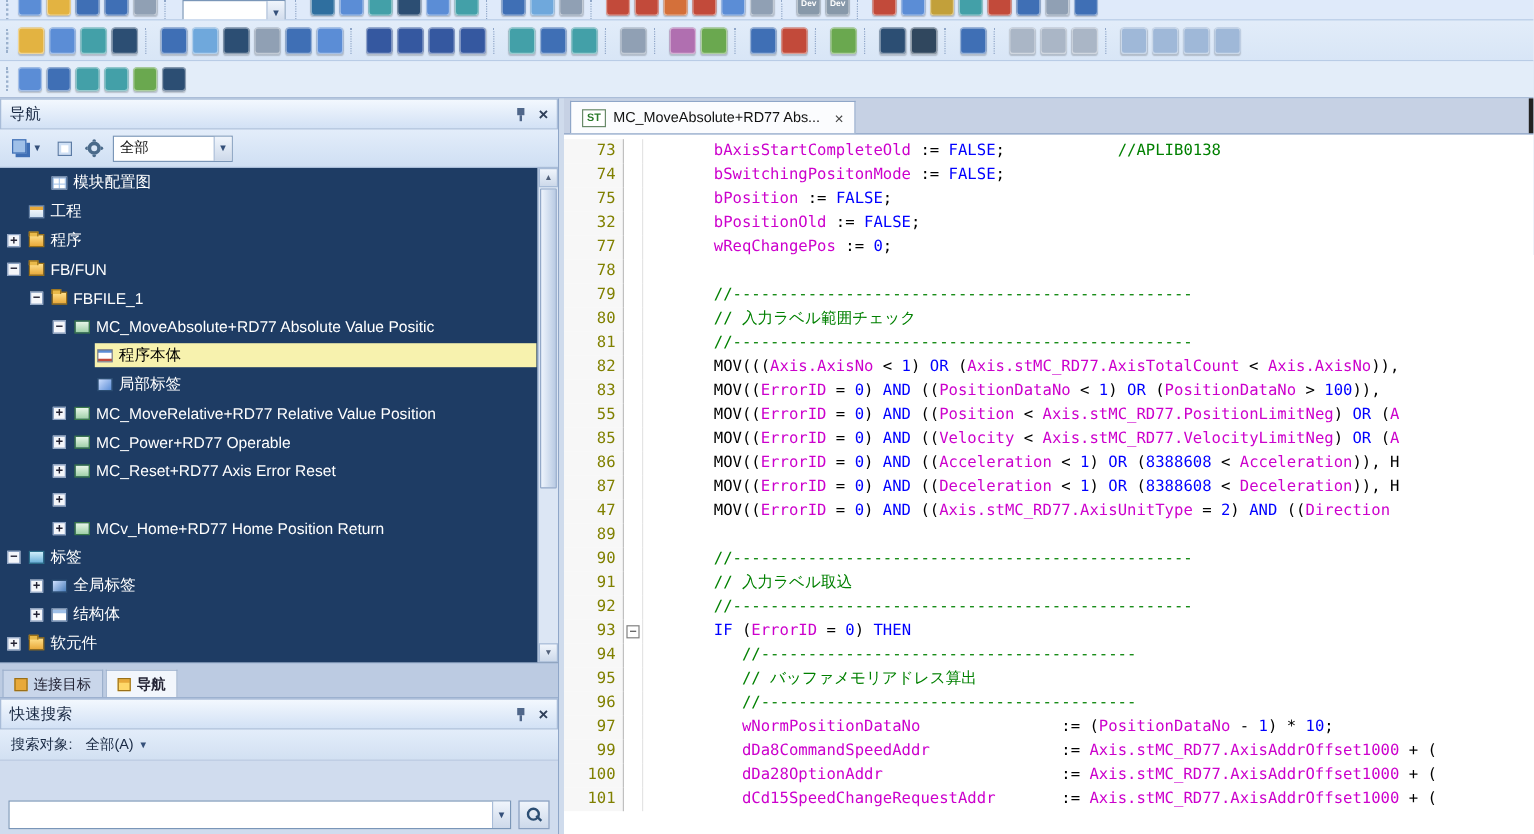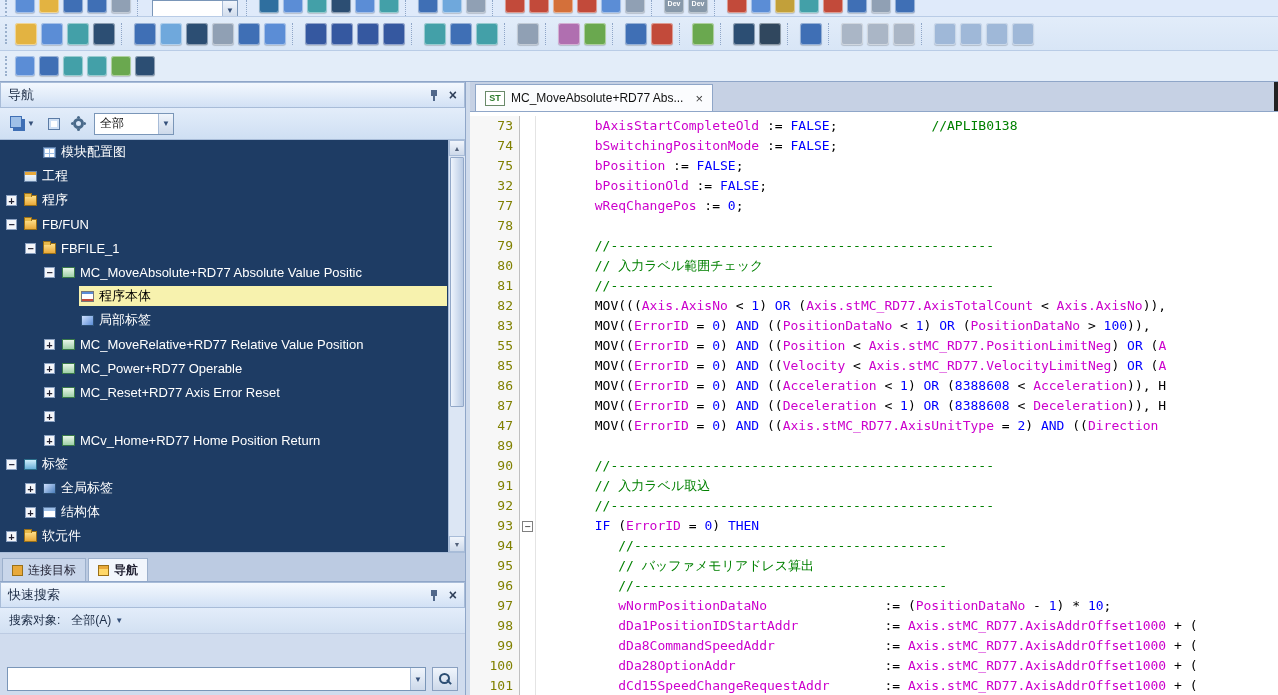--- a/index.html
+++ b/index.html
@@ -40,21 +40,21 @@
   .hdr-close { font-size:14px; font-weight:bold; color:#30405a; line-height:14px; }
 
   .nav-toolbar { height:32px; display:flex; align-items:center; padding:0 7px; gap:7px;
                  background:linear-gradient(180deg,#e3edfa,#cfdff3); border-bottom:1px solid #a8bcd8; flex:none; }
   .nt-btn { height:22px; display:flex; align-items:center; gap:2px; padding:0 3px; }
   .stack-icon { width:12px; height:12px; background:#9fc0e8; border:1px solid #3f6fb5; box-shadow:3px 3px 0 #3f6fb5; margin:0 3px 3px 0; }
   .dd { font-size:8px; color:#35507a; }
   .collapse-icon { width:12px; height:12px; background:#fff; border:1px solid #5b7ba5; box-shadow:inset 0 0 0 2px #cfe0f5; }
   .gear-icon { width:11px; height:11px; border:3px solid #4a6a8a; border-radius:50%;
                box-shadow:0 -6px 0 -4px #4a6a8a, 0 6px 0 -4px #4a6a8a, -6px 0 0 -4px #4a6a8a, 6px 0 0 -4px #4a6a8a; }
-  .nt-combo { width:80px; height:22px; background:#fff; border:1px solid #7a96b8; display:flex; align-items:center; font-size:12px; color:#111; }
+  .nt-combo { width:100px; height:22px; background:#fff; border:1px solid #7a96b8; display:flex; align-items:center; font-size:12px; color:#111; }
   .nt-combo > span:first-child { flex:1; padding-left:5px; }
 
   
   .tree { flex:1; position:relative; background:var(--tree-bg,#1e3c64); overflow:hidden; color:#fff; font-size:13px; }
   .trow { height:24px; display:flex; align-items:center; white-space:nowrap; padding-right:18px; }
   .tind { flex:none; }
   .texp { width:11px; height:11px; flex:none; background:#f4f6fa; border:1px solid #8aa0c0; color:#223;
           font:bold 10px/9px "DejaVu Sans Mono",monospace; text-align:center; margin-right:5px; }
   .texp.none { visibility:hidden; }
   .tcontent { display:flex; align-items:center; gap:5px; height:20px; padding:0 5px 0 2px; flex:1; min-width:0; overflow:hidden; }
@@ -573,25 +573,20 @@
             <span class="ln">96</span>
             <span class="fold"></span>
             <span class="ct"><span class="s-p">          </span><span class="s-c">//----------------------------------------</span></span>
           </div>
           <div class="cl">
             <span class="ln">97</span>
             <span class="fold"></span>
             <span class="ct"><span class="s-p">          </span><span class="s-v">wNormPositionDataNo</span><span class="s-p">               := (</span><span class="s-v">PositionDataNo</span><span class="s-p"> - </span><span class="s-n">1</span><span class="s-p">) * </span><span class="s-n">10</span><span class="s-p">;</span></span>
           </div>
           <div class="cl">
-            <span class="ln">98</span>
-            <span class="fold"></span>
-            <span class="ct"><span class="s-p">          </span><span class="s-v">dDa1PositionIDStartAddr</span><span class="s-p">           := </span><span class="s-v">Axis.stMC_RD77.AxisAddrOffset1000</span><span class="s-p"> + (</span></span>
-          </div>
-          <div class="cl">
             <span class="ln">99</span>
             <span class="fold"></span>
             <span class="ct"><span class="s-p">          </span><span class="s-v">dDa8CommandSpeedAddr</span><span class="s-p">              := </span><span class="s-v">Axis.stMC_RD77.AxisAddrOffset1000</span><span class="s-p"> + (</span></span>
           </div>
           <div class="cl">
             <span class="ln">100</span>
             <span class="fold"></span>
             <span class="ct"><span class="s-p">          </span><span class="s-v">dDa28OptionAddr</span><span class="s-p">                   := </span><span class="s-v">Axis.stMC_RD77.AxisAddrOffset1000</span><span class="s-p"> + (</span></span>
           </div>
           <div class="cl">

